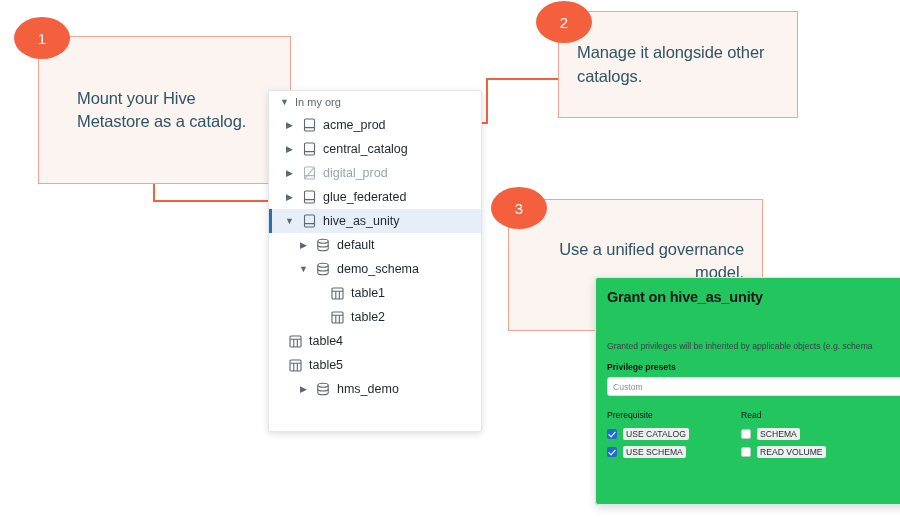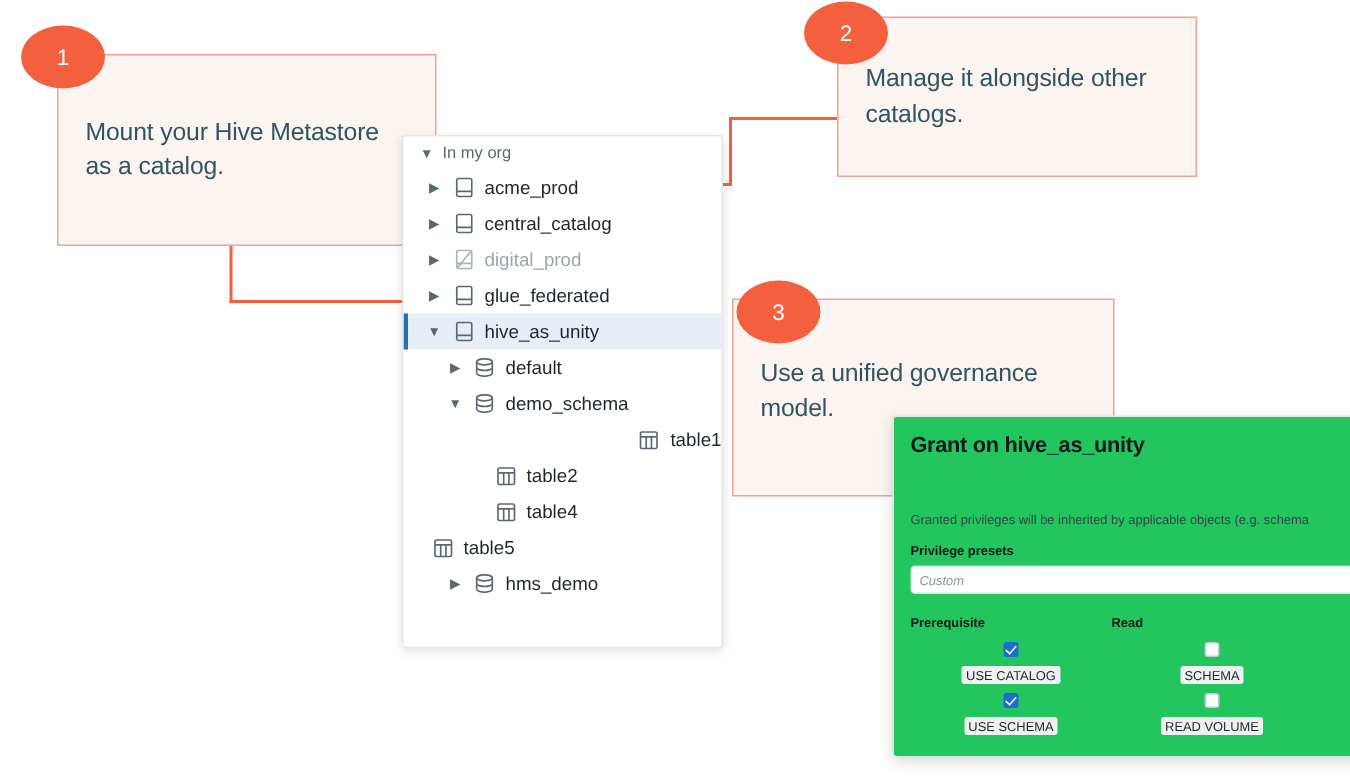--- a/index.html
+++ b/index.html
@@ -165,40 +165,39 @@
     background: #eef0f2;
     border-radius: 2px;
     font-size: 8.6px;
     color: #11171c;
     padding: 2px 4px;
     display: inline-flex;
     align-items: center;
     gap: 5px;
   }
   .chip-x { font-size: 9px; color: #5a6872; }
-  .dlg-placeholder { font-size: 8.6px; color: #8a949c; font-style: italic; }
+  .dlg-placeholder { font-size: 8.6px; color: #8a949c; }
   .cols {
     display: flex;
     margin-top: 14px;
   }
   .col { width: 134px; }
   .col-head {
     font-size: 8.6px;
-    font-weight: bold;
+    font-weight: normal;
     color: #11171c;
     margin-bottom: 8px;
   }
   .chk-row {
     display: flex;
     align-items: center;
     gap: 6px;
     margin-bottom: 6px;
     font-size: 8.6px;
     color: #1f272d;
-    flex-direction: column;
   }
   .chk {
     width: 10px; height: 10px;
     border-radius: 2px;
     box-sizing: border-box;
     flex: 0 0 10px;
     position: relative;
   }
   .chk.on { background: #1f6cd0; }
   .chk.on::after {
@@ -222,35 +221,35 @@
 
 <div class="connector" style="left:153px; top:158px; width:2px; height:44px;"></div>
 <div class="connector" style="left:153px; top:200px; width:128px; height:2px;"></div>
 <div class="dot" style="left:275px; top:196px;"></div>
 
 <div class="connector" style="left:424px; top:122px; width:64px; height:2px;"></div>
 <div class="connector" style="left:486px; top:78px; width:2px; height:46px;"></div>
 <div class="connector" style="left:486px; top:78px; width:74px; height:2px;"></div>
 <div class="dot" style="left:418px; top:118px;"></div>
 
-<div class="callout" style="left:38px; top:36px; width:253px; height:128px;">
+<div class="callout" style="left:38px; top:36px; width:253px; height:148px;padding-left:20px;">
   <div class="callout-text">Mount your Hive Metastore as a catalog.</div>
 </div>
 <div class="badge" style="left:14px; top:17px;">
   <span>1</span>
 </div>
 
 <div class="callout" style="left:558px; top:11px; width:240px; height:107px;">
   <div class="callout-text">Manage it alongside other catalogs.</div>
 </div>
 <div class="badge" style="left:536px; top:1px;">
   <span>2</span>
 </div>
 
-<div class="callout" style="left:488px; top:199px; width:255px; height:132px;">
+<div class="callout" style="left:508px; top:199px; width:255px; height:132px;text-align:right;">
   <div class="callout-text" style="align-self:flex-start; padding-top:38px;">Use a unified governance model.</div>
 </div>
 <div class="badge" style="left:491px; top:187px;">
   <span>3</span>
 </div>
 
 <div class="tree-panel">
   <div class="tree-row header" style="padding-left:9px;">
     <span class="chev">▼</span>
     <span style="margin-left:4px;">In my org</span>
@@ -322,21 +321,21 @@
         <span class="chev">▼</span>
         <span class="ico" style="margin-left: 5px;">
           <svg width="14" height="14" viewBox="0 0 14 14">
             <ellipse cx="7" cy="3.2" rx="5.2" ry="2" fill="none" stroke="#5a6872" stroke-width="1.1"></ellipse>
             <path d="M1.8 3.2 V7 c0 1.1 2.33 2 5.2 2 s5.2-0.9 5.2-2 V3.2" fill="none" stroke="#5a6872" stroke-width="1.1"></path>
             <path d="M1.8 7 V10.8 c0 1.1 2.33 2 5.2 2 s5.2-0.9 5.2-2 V7" fill="none" stroke="#5a6872" stroke-width="1.1"></path>
           </svg>
         </span>
         <span>demo_schema</span>
       </div>
-      <div class="tree-row" style="padding-left: 42px; justify-content: flex-end;">
+      <div class="tree-row" style="padding-left: 42px;">
         <span class="chev"></span>
         <span class="ico" style="margin-left: 5px;">
           <svg width="13" height="13" viewBox="0 0 13 13">
             <rect x="1" y="1" width="11" height="11" rx="1" fill="none" stroke="#5a6872" stroke-width="1.1"></rect>
             <line x1="1" y1="4.2" x2="12" y2="4.2" stroke="#5a6872" stroke-width="1.1"></line>
             <line x1="4.8" y1="4.2" x2="4.8" y2="12" stroke="#5a6872" stroke-width="1.1"></line>
             <line x1="8.3" y1="4.2" x2="8.3" y2="12" stroke="#5a6872" stroke-width="1.1"></line>
           </svg>
         </span>
         <span>table1</span>
@@ -346,21 +345,21 @@
         <span class="ico" style="margin-left: 5px;">
           <svg width="13" height="13" viewBox="0 0 13 13">
             <rect x="1" y="1" width="11" height="11" rx="1" fill="none" stroke="#5a6872" stroke-width="1.1"></rect>
             <line x1="1" y1="4.2" x2="12" y2="4.2" stroke="#5a6872" stroke-width="1.1"></line>
             <line x1="4.8" y1="4.2" x2="4.8" y2="12" stroke="#5a6872" stroke-width="1.1"></line>
             <line x1="8.3" y1="4.2" x2="8.3" y2="12" stroke="#5a6872" stroke-width="1.1"></line>
           </svg>
         </span>
         <span>table2</span>
       </div>
-      <div class="tree-row" style="padding-left: 42px;">
+      <div class="tree-row" style="">
         <span class="chev"></span>
         <span class="ico" style="margin-left: 5px;">
           <svg width="13" height="13" viewBox="0 0 13 13">
             <rect x="1" y="1" width="11" height="11" rx="1" fill="none" stroke="#5a6872" stroke-width="1.1"></rect>
             <line x1="1" y1="4.2" x2="12" y2="4.2" stroke="#5a6872" stroke-width="1.1"></line>
             <line x1="4.8" y1="4.2" x2="4.8" y2="12" stroke="#5a6872" stroke-width="1.1"></line>
             <line x1="8.3" y1="4.2" x2="8.3" y2="12" stroke="#5a6872" stroke-width="1.1"></line>
           </svg>
         </span>
         <span>table4</span>

